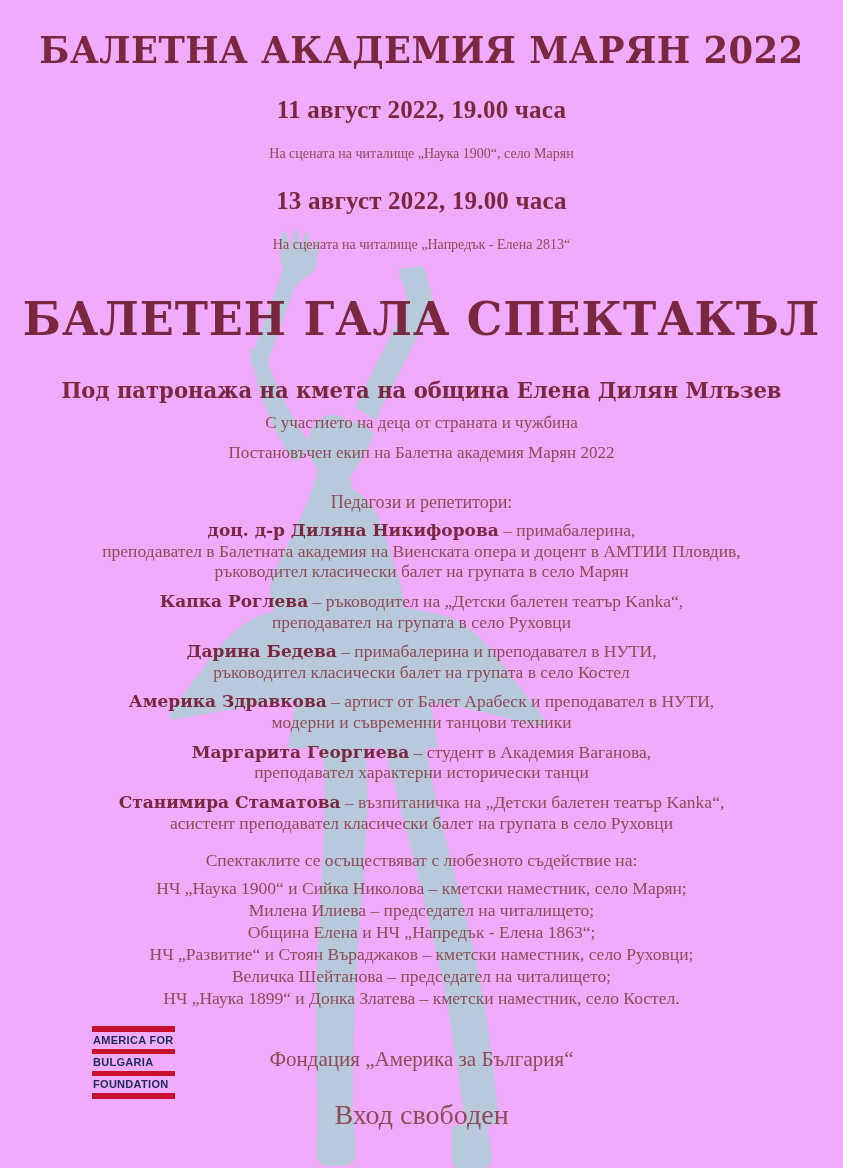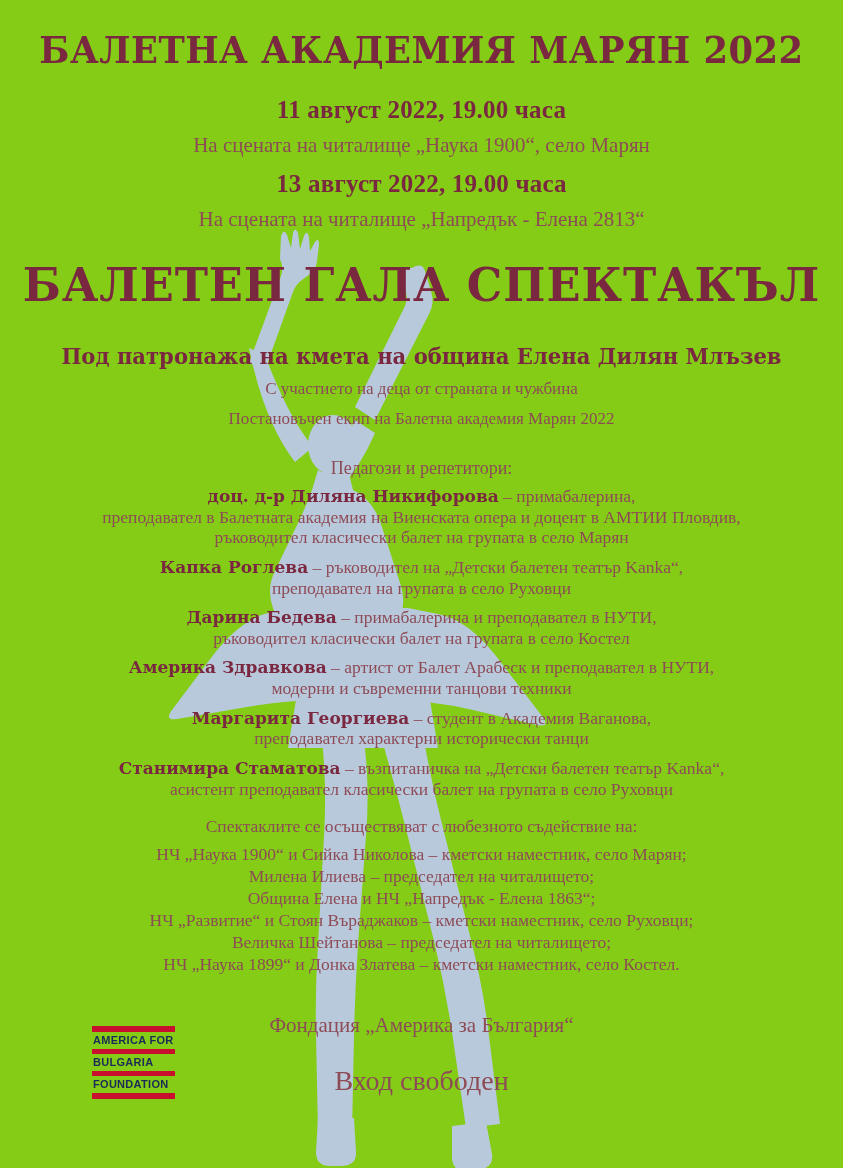--- a/index.html
+++ b/index.html
@@ -11,21 +11,21 @@
     height: 1168px;
     background: #fcebd0;
     font-family: "Liberation Serif", "DejaVu Serif", serif;
     overflow: hidden;
   }
 
   #poster {
     position: relative;
     width: 843px;
     height: 1168px;
-    background: #84cc16;
+    background: #f0abfc;
     overflow: hidden;
   }
 
   
   #silhouette {
     position: absolute;
     left: 0;
     top: 0;
     width: 843px;
     height: 1168px;
@@ -59,23 +59,23 @@
     font-weight: bold;
     font-size: 25px;
     line-height: 1.0;
     margin: 0;
     padding-top: 28px;
     letter-spacing: 0.2px;
   }
   .date-line.second { padding-top: 15px; }
 
   .venue-line {
-    font-size: 21px;
+    font-size: 14px;
     line-height: 1.0;
-    margin: 0;
+    margin: 12px;
     padding-top: 13px;
   }
 
   .gala-title {
     font-family: "DejaVu Serif", "Liberation Serif", serif;
     font-weight: bold;
     font-size: 47px;
     line-height: 1;
     margin: 0;
     padding-top: 31px;

